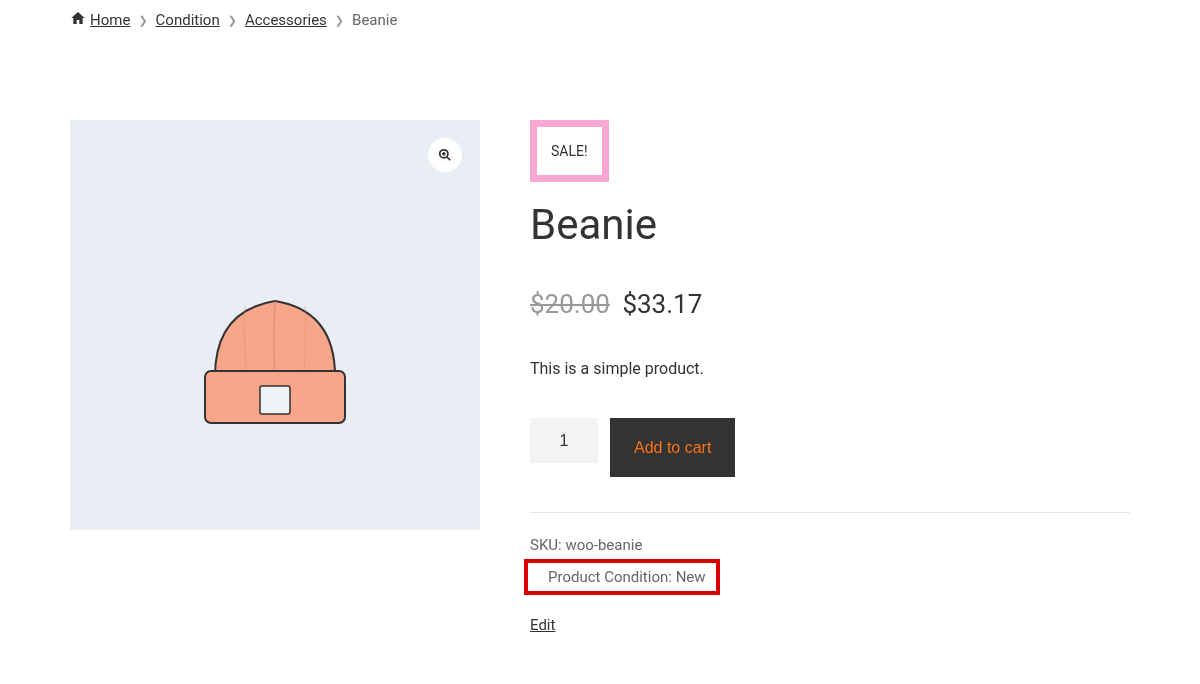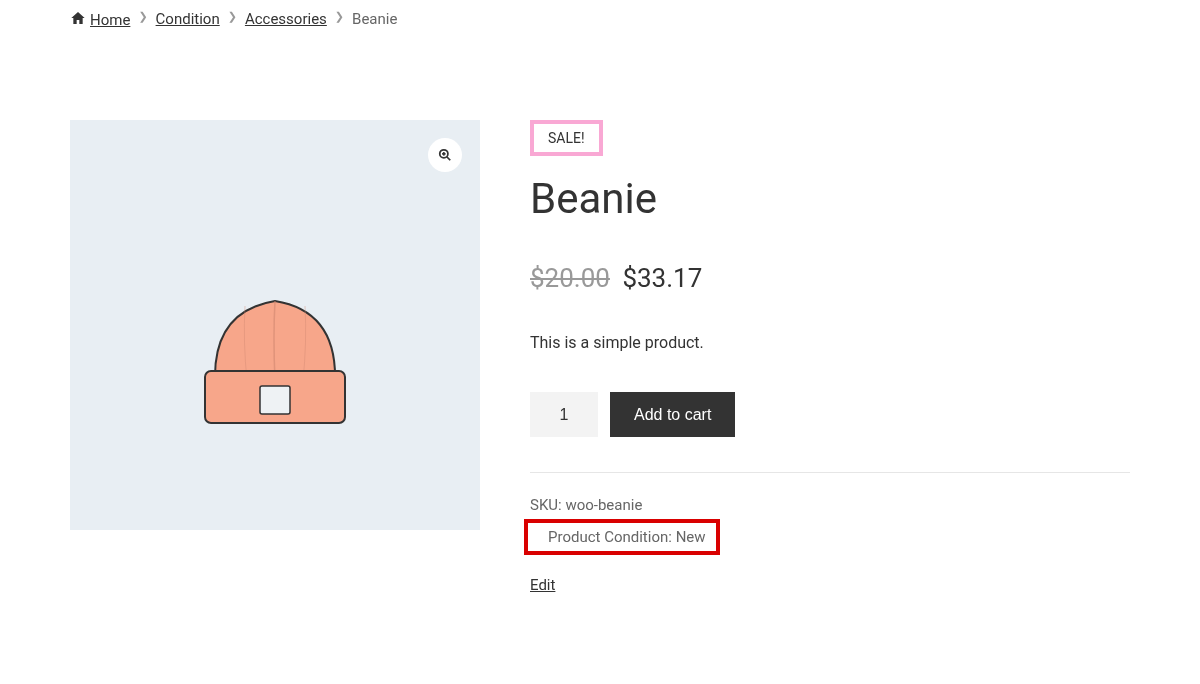--- a/index.html
+++ b/index.html
@@ -8,20 +8,21 @@
       color: #333;
       background: #fff;
     }
     .container {
       max-width: 1100px;
       margin: 0 auto;
       padding: 0 20px;
     }
     .breadcrumb {
       display: flex;
+      align-items: center;
       gap: 8px;
       padding: 10px 0;
       font-size: 15px;
       color: #333;
     }
     .breadcrumb a {
       color: #333;
       text-decoration: underline;
     }
     .breadcrumb .sep {
@@ -58,22 +59,22 @@
       background: #fff;
       border-radius: 50%;
       cursor: pointer;
       color: #333;
     }
     .zoom-icon svg { width: 14px; height: 14px; }
     .beanie-svg { position: absolute; left: 50%; top: 55%; transform: translate(-50%, -50%); }
     .product-details { flex: 1; }
     .sale-badge {
       display: inline-block;
-      border: 4px solid #f9a8d4;
-      padding: 6px 14px;
+      border: 7px solid #f9a8d4;
+      padding: 16px 14px;
       font-size: 14px;
       color: #333;
       margin-bottom: 18px;
     }
     .product-title {
       font-size: 42px;
       font-weight: 400;
       color: #333;
       margin-bottom: 40px;
     }
@@ -101,24 +102,24 @@
     .qty-input {
       width: 68px;
       height: 45px;
       border: none;
       background: #f3f3f3;
       text-align: center;
       font-size: 16px;
       color: #333;
     }
     .add-to-cart {
-      height: 45px;
+      height: 59px;
       padding: 0 24px;
       background: #333;
-      color: #ffffff;
+      color: #f97316;
       border: none;
       font-size: 16px;
       font-weight: 500;
       cursor: pointer;
     }
     .meta-divider {
       height: 1px;
       background: #e6e6e6;
       margin-bottom: 20px;
     }

